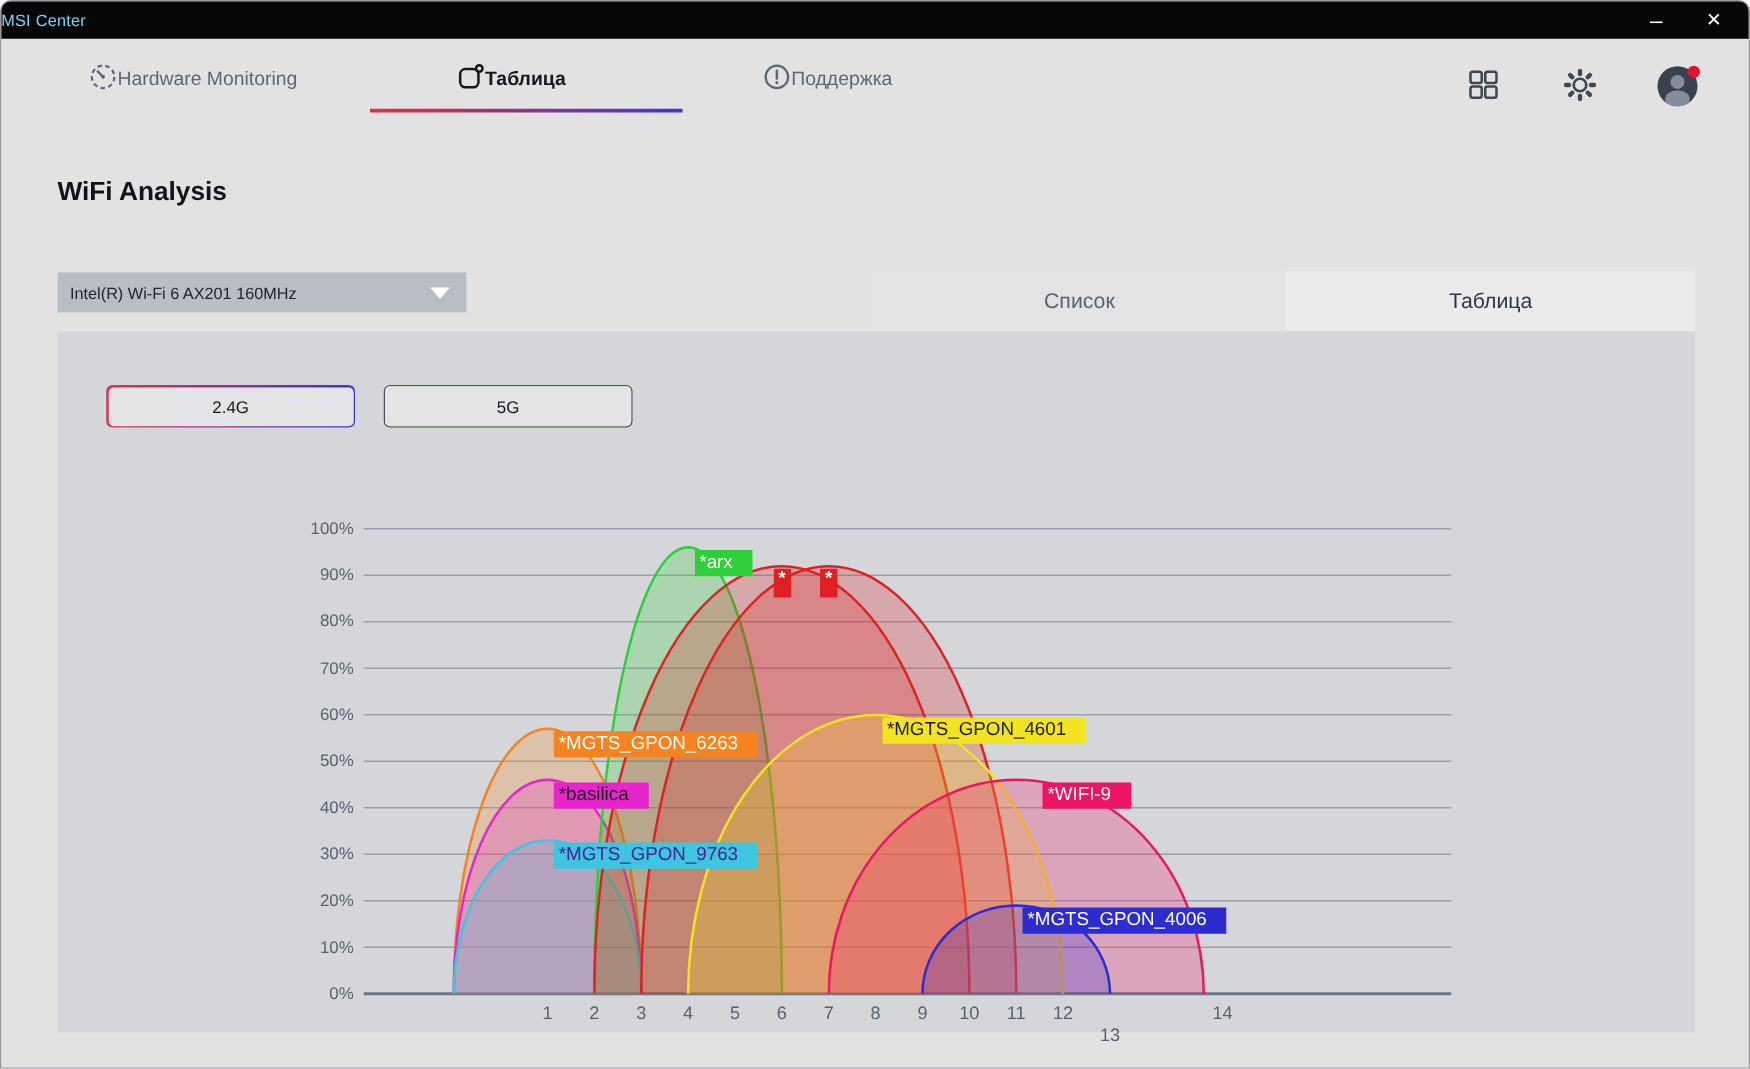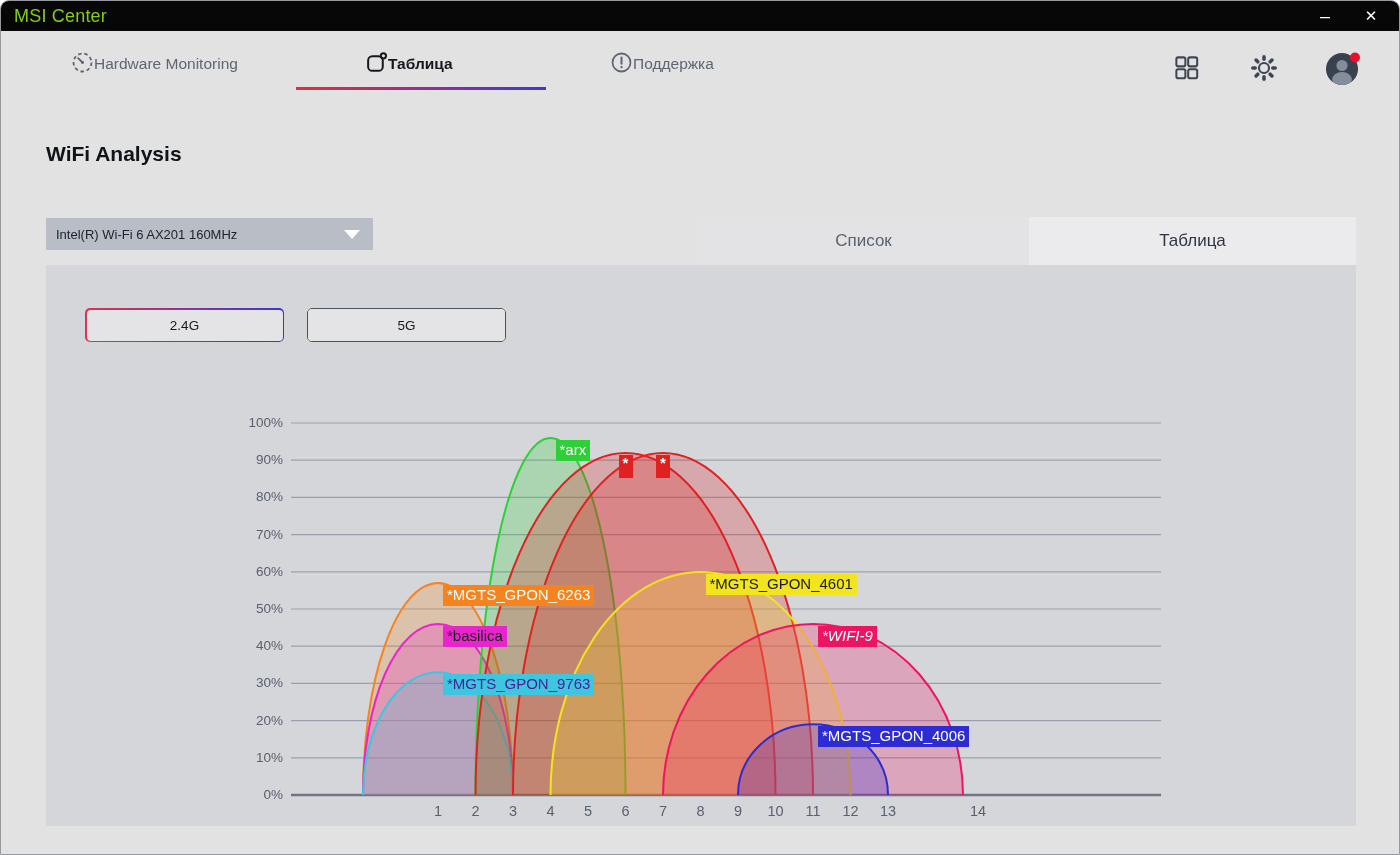--- a/index.html
+++ b/index.html
@@ -3,21 +3,21 @@
 <meta charset="utf-8">
 <title>MSI Center</title>
 <style>
   html,body{margin:0;padding:0;background:#ffffff;}
   *{box-sizing:border-box;font-family:"Liberation Sans",sans-serif;}
   .window{position:relative;width:1400px;height:855px;background:#e2e2e3;
           border:1px solid #97999e;border-radius:9px 9px 0 0;overflow:hidden;}
   
   .titlebar{position:absolute;left:0;top:0;width:100%;height:30px;background:#070707;
             display:flex;align-items:center;}
-  .titlebar .title{color:#84cc16;font-size:18px;margin-left:13px;letter-spacing:.2px;}
+  .titlebar .title{color:#7dd3fc;font-size:13px;letter-spacing:.2px;}
   .win-btn{position:absolute;top:0;width:44px;height:30px;color:#ffffff;display:flex;
            align-items:center;justify-content:center;font-size:15px;cursor:default;}
   .win-btn.min{right:52px;font-size:18px;}
   .win-btn.close{right:6px;}
   
   .nav-tab{position:absolute;top:46px;height:34px;display:flex;align-items:center;
            color:#5f6673;font-size:15.5px;}
   .nav-tab.active{color:#15181d;font-weight:700;}
   .nav-underline{position:absolute;left:295px;top:86px;width:250px;height:2.5px;
                  background:linear-gradient(90deg,#e52c3e,#4136d8);}
@@ -39,21 +39,21 @@
   .band-btn{position:absolute;top:43px;height:34px;width:199px;border-radius:5px;cursor:default;}
   .band-btn .inner{width:100%;height:100%;background:#e4e4e6;border-radius:4px;
                    display:flex;align-items:center;justify-content:center;font-size:13.5px;color:#15181d;}
   .band-btn.grad{left:39px;background:linear-gradient(90deg,#dd3350,#3c35d6);padding:1.5px;}
   .band-btn.plain{left:261px;border:1px solid #4c525b;background:#bef264;}
   
   #chart-layer{position:absolute;left:0;top:0;width:1310px;height:561px;}
   #chart-svg{position:absolute;left:0;top:0;}
   .ytick{position:absolute;width:48px;text-align:right;font-size:13.5px;color:#59606e;height:20px;line-height:20px;}
   .xtick{position:absolute;width:34px;text-align:center;font-size:14.5px;color:#59606e;}
-  .netlabel{position:absolute;font-size:15px;line-height:20px;padding:0 4px 1px 4px;white-space:nowrap;}
+  .netlabel{position:absolute;font-size:15px;line-height:20px;padding:0 16px 1px 4px;white-space:nowrap;}
   .netlabel.star{width:14px;height:23px;padding:0;text-align:center;font-weight:700;line-height:15px;}
 </style>
 </head>
 <body>
 
 <div class="window">
 
   <div class="titlebar">
     <span class="title">MSI Center</span>
   </div>
@@ -201,27 +201,27 @@
         <div class="xtick" style="left: 450px; top: 538px;">3</div>
         <div class="xtick" style="left: 487.5px; top: 538px;">4</div>
         <div class="xtick" style="left: 525px; top: 538px;">5</div>
         <div class="xtick" style="left: 562.5px; top: 538px;">6</div>
         <div class="xtick" style="left: 600px; top: 538px;">7</div>
         <div class="xtick" style="left: 637.5px; top: 538px;">8</div>
         <div class="xtick" style="left: 675px; top: 538px;">9</div>
         <div class="xtick" style="left: 712.5px; top: 538px;">10</div>
         <div class="xtick" style="left: 750px; top: 538px;">11</div>
         <div class="xtick" style="left: 787.5px; top: 538px;">12</div>
-        <div class="xtick" style="left: 825px; top: 538px;">13</div>
+        <div class="xtick" style="left: 825px; top: 556px;">13</div>
         <div class="xtick" style="left: 915px; top: 538px;">14</div>
         <div class="netlabel" style="background: rgb(245, 131, 31); color: rgb(255, 255, 255); left: 397px; top: 319.96px;">*MGTS_GPON_6263</div>
         <div class="netlabel" style="background: rgb(232, 36, 205); color: rgb(28, 28, 28); left: 397px; top: 360.88px;">*basilica</div>
         <div class="netlabel" style="background: rgb(60, 198, 223); color: #4c1d95; left: 397px; top: 409.24px;">*MGTS_GPON_9763</div>
         <div class="netlabel" style="background: rgb(46, 207, 56); color: rgb(255, 255, 255); left: 509.5px; top: 174.88px;">*arx</div>
         <div class="netlabel star" style="background: rgb(224, 33, 33); color: rgb(255, 255, 255); left: 572.5px; top: 189.76px;">*</div>
         <div class="netlabel star" style="background: rgb(224, 33, 33); color: rgb(255, 255, 255); left: 610px; top: 189.76px;">*</div>
         <div class="netlabel" style="background: rgb(242, 228, 30); color: rgb(28, 28, 28); left: 659.5px; top: 308.8px;">*MGTS_GPON_4601</div>
-        <div class="netlabel" style="background: rgb(238, 20, 100); color: rgb(255, 255, 255); left: 772px; top: 360.88px; font-style: italic;">*WIFI-9</div>
+        <div class="netlabel" style="background: rgb(238, 20, 100); color: rgb(255, 255, 255); left: 788px; top: 360.88px;">*WIFI-9</div>
         <div class="netlabel" style="background: rgb(44, 44, 210); color: rgb(255, 255, 255); left: 772px; top: 461.32px;">*MGTS_GPON_4006</div>
       </div>
   </div>
 
 </div>
 
 </body></html>

